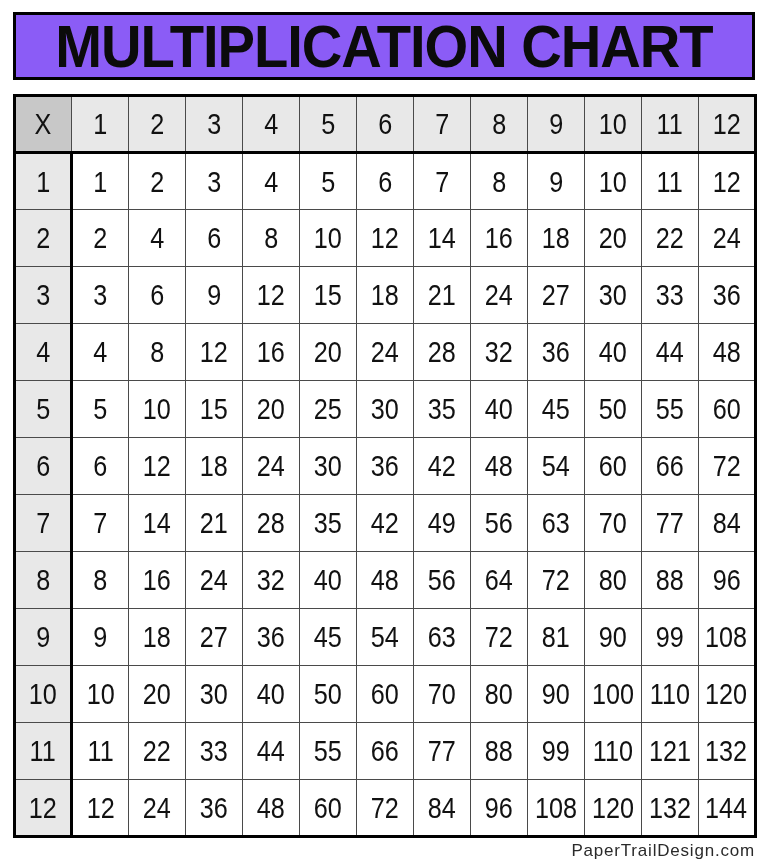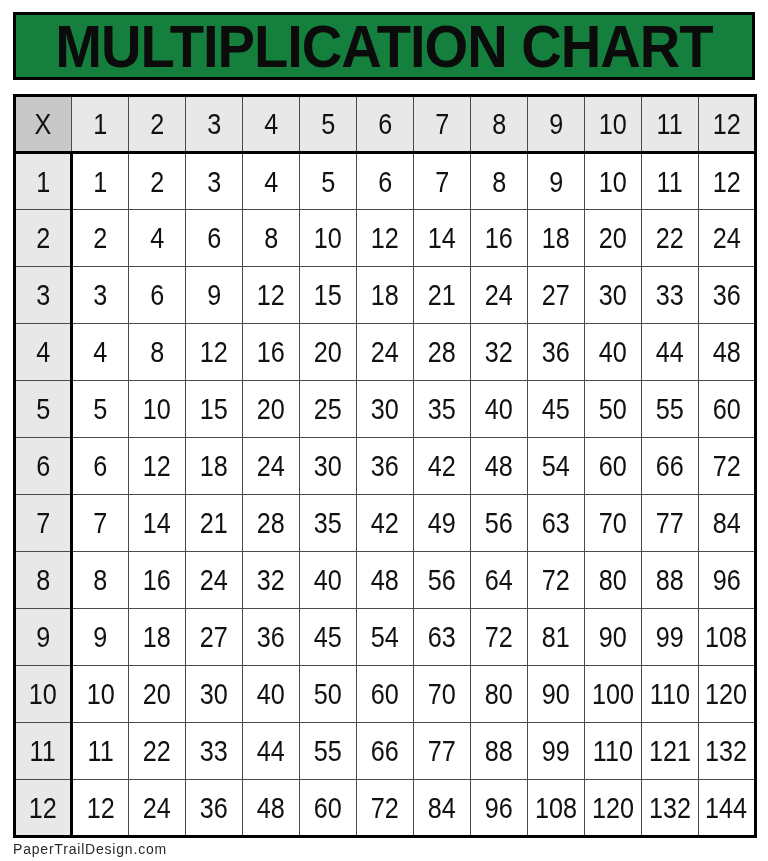--- a/index.html
+++ b/index.html
@@ -8,21 +8,21 @@
     background: #ffffff;
     font-family: "Liberation Sans", sans-serif;
     overflow: hidden;
   }
   .page { width: 768px; height: 861px; padding: 12px 13px 0 13px; }
 
   .title-banner {
     border: 3px solid #000;
     height: 68px;
     display: flex; align-items: flex-end; justify-content: center;
-    background: #15803d;
+    background: #8b5cf6;
   }
   .page-title {
     font-size: 54px;
     font-weight: bold;
     letter-spacing: -1px;
     color: #0b0b0b;
     white-space: nowrap;
     transform: scale(1.04, 1.08);
     transform-origin: center;
   }
@@ -55,21 +55,22 @@
   
   table.mult tbody th { background: #e8e8e8; }
   
   table.mult tbody td { background: #ffffff; }
   
   table.mult thead th { border-bottom: 3px solid #000; }
   table.mult tbody th { border-right: 3px solid #000; }
 
   .footer-credit {
     margin-top: 3px;
-    font-size: 14px;
+    text-align: right;
+    font-size: 17px;
     letter-spacing: 0.8px;
     color: #2a2a2a;
   }
 </style>
 </head>
 <body>
 
 <div class="page">
 
   <div class="title-banner">

